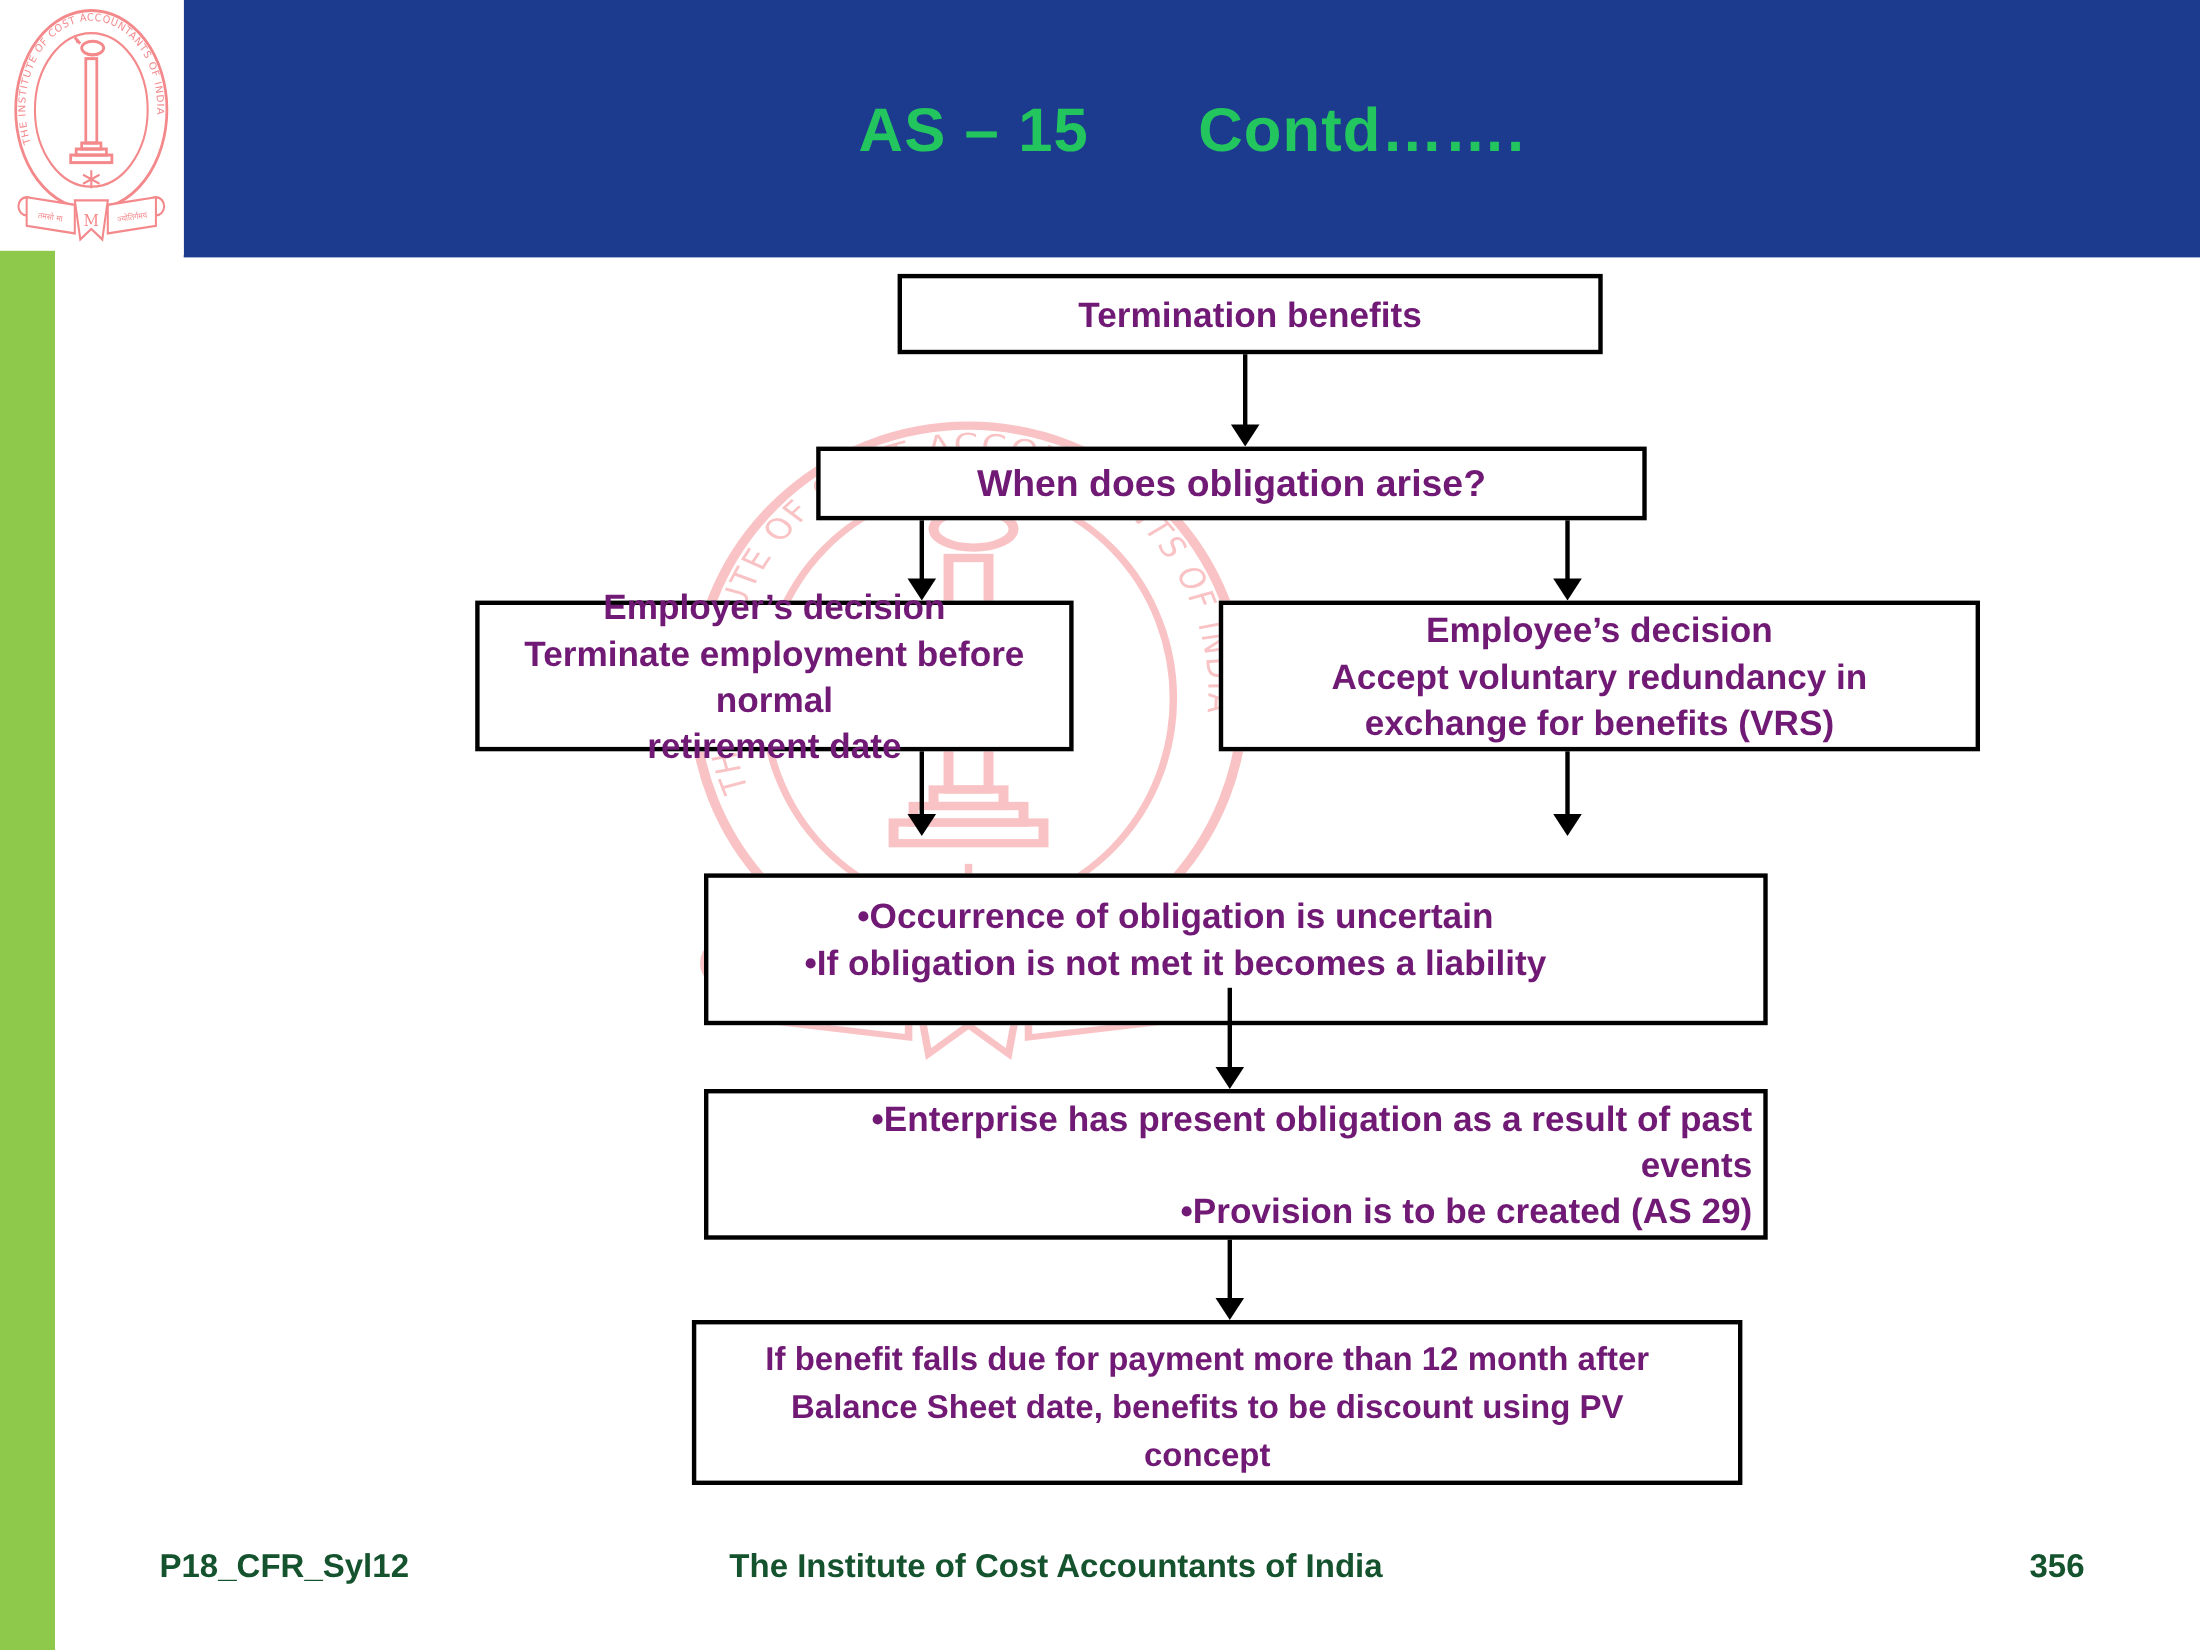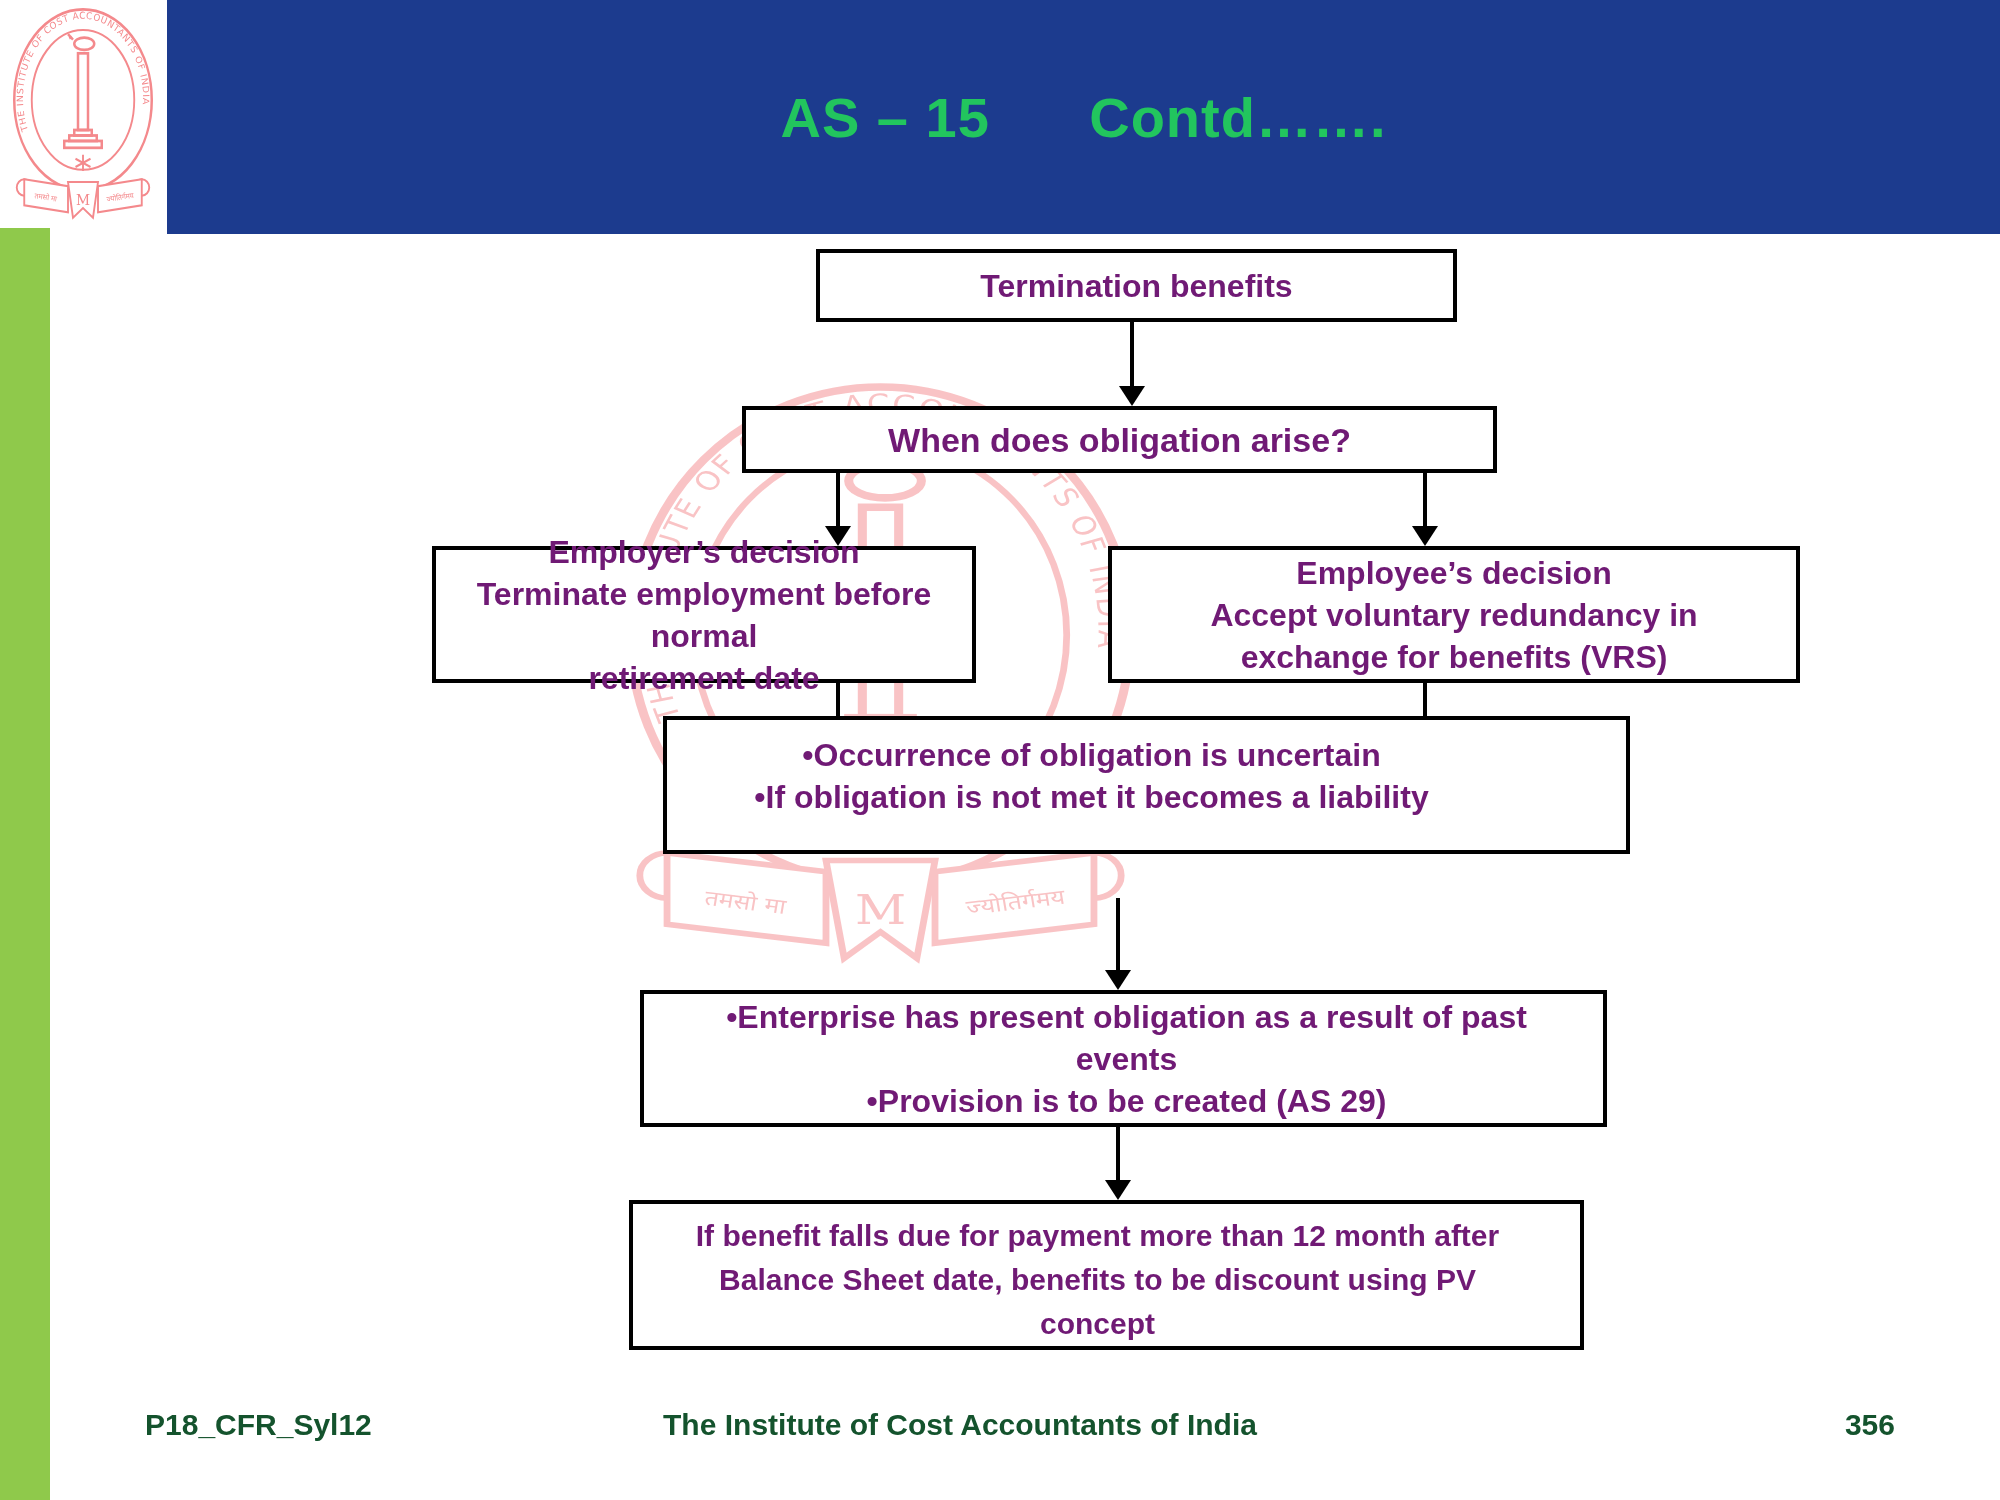--- a/index.html
+++ b/index.html
@@ -27,22 +27,22 @@
   .fbox{
     position:absolute;box-sizing:border-box;border:4px solid #000;background:#fff;
     color:#701a75;font-weight:bold;font-size:32px;line-height:42px;
   }
   .center-xy{display:flex;align-items:center;justify-content:center;text-align:center;}
   .multiline{white-space:pre-line;}
   .b1{left:816px;top:249px;width:641px;height:73px;}
   .b2{left:742px;top:406px;width:755px;height:67px;font-size:34px;}
   .b3a{left:432px;top:546px;width:544px;height:137px;}
   .b3b{left:1108px;top:546px;width:692px;height:137px;}
-  .b4{left:640px;top:716px;width:967px;height:138px;text-align:center;padding:14px 120px 0 10px;margin-left:23px;}
-  .b5{left:640px;top:990px;width:967px;height:137px;text-align:center;padding:2px 10px 0 16px;}
+  .b4{left:640px;top:794px;width:967px;height:138px;text-align:center;padding:14px 120px 0 10px;}
+  .b5{left:640px;top:990px;width:967px;height:137px;text-align:right;padding:2px 10px 0 16px;}
   .b6{left:629px;top:1200px;width:955px;height:150px;text-align:center;padding:10px 24px 0 6px;font-size:30px;line-height:44px;}
   
   .arrow{position:absolute;width:26px;margin-left:-13px;}
   .arrow .shaft{position:absolute;left:11px;top:0;width:4px;height:calc(100% - 18px);background:#000;}
   .arrow .head{position:absolute;bottom:0;left:0;width:0;height:0;
     border-left:13px solid transparent;border-right:13px solid transparent;border-top:20px solid #000;}
   
   .footer-text{position:absolute;top:1408px;color:#14532d;font-weight:bold;font-size:30px;}
   .footer-left{left:145px;}
   .footer-center{left:420px;width:1080px;text-align:center;}

